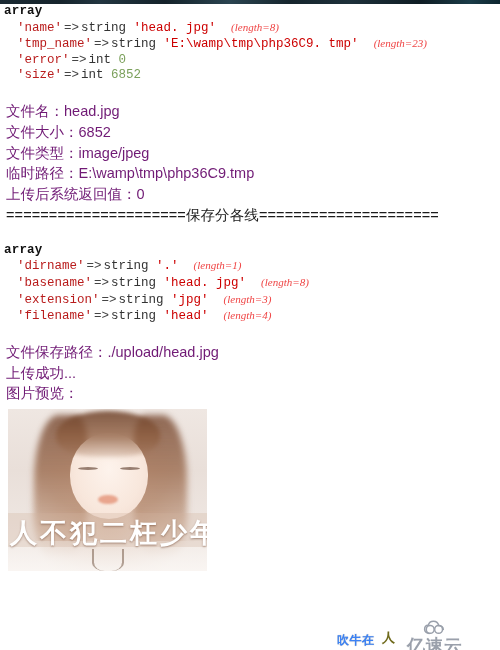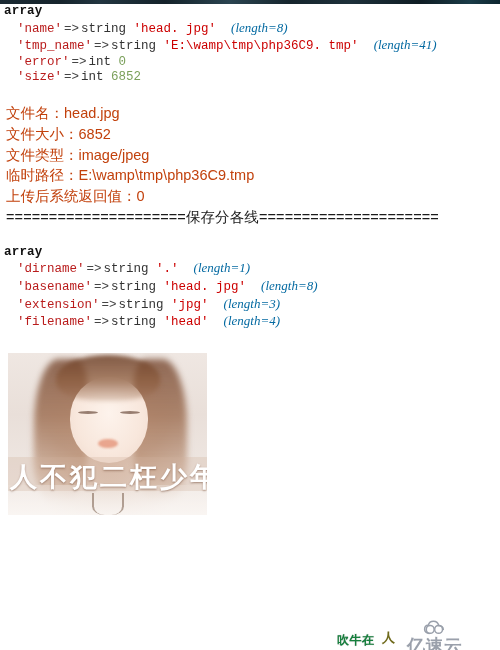--- a/index.html
+++ b/index.html
@@ -59,31 +59,31 @@
     display: block;
     padding-left: 13px;
   }
   .k-quote { color: #b91c1c; }
   .arrow { color: #444444; padding: 0 2px; }
   .type { color: #333333; }
   .sval { color: #cc0000; }
   .ival { color: #7ba05b; }
   .len {
     font-style: italic;
-    color: #0369a1;
+    color: #ef4444;
     font-family: "Liberation Serif", "DejaVu Serif", serif;
-    font-size: 13px;
+    font-size: 11px;
   }
 
   
   .out {
     font-family: "Liberation Sans", "DejaVu Sans", sans-serif;
     font-size: 14.5px;
     line-height: 20.8px;
-    color: #c2410c;
+    color: #701a75;
     padding-left: 6px;
   }
   .out .line { display: block; white-space: pre-wrap; word-break: break-all; }
 
   .sep-block {
     font-family: "Liberation Sans", "DejaVu Sans", sans-serif;
     font-size: 14.5px;
     line-height: 20.8px;
     color: #1a1a1a;
     padding-left: 6px;
@@ -203,21 +203,21 @@
     left: 337px;
     top: 630px;
     width: 48px;
     height: 20px;
     overflow: hidden;
   }
   .wm-badge-inner {
     font-family: "Liberation Sans", "DejaVu Sans", sans-serif;
     font-size: 12px;
     font-weight: bold;
-    color: #15803d;
+    color: #3b82f6;
     letter-spacing: 0.5px;
     line-height: 14px;
     white-space: nowrap;
     text-shadow: 0 0 1px rgba(0,0,0,0.35);
   }
   .wm-person {
     position: absolute;
     left: 382px;
     top: 631px;
     font-size: 13px;
@@ -256,21 +256,21 @@
 
     <div class="dump">
       <span class="arr-kw">array</span>
 
       <span class="row">
         <span class="k-quote">'name'</span><span class="arrow">=&gt;</span><span class="type">string</span> <span class="sval">'head. jpg'</span>&nbsp; <span class="len">(length=8)</span>
       </span>
 
 
       <span class="row">
-        <span class="k-quote">'tmp_name'</span><span class="arrow">=&gt;</span><span class="type">string</span> <span class="sval">'E:\wamp\tmp\php36C9. tmp'</span>&nbsp; <span class="len">(length=41)</span>
+        <span class="k-quote">'tmp_name'</span><span class="arrow">=&gt;</span><span class="type">string</span> <span class="sval">'E:\wamp\tmp\php36C9. tmp'</span>&nbsp; <span class="len">(length=23)</span>
       </span>
 
       <span class="row">
         <span class="k-quote">'error'</span><span class="arrow">=&gt;</span><span class="type">int</span> <span class="ival">0</span>
       </span>
 
       <span class="row">
         <span class="k-quote">'size'</span><span class="arrow">=&gt;</span><span class="type">int</span> <span class="ival">6852</span>
       </span>
     </div>
@@ -304,20 +304,25 @@
         <span class="k-quote">'extension'</span><span class="arrow">=&gt;</span><span class="type">string</span> <span class="sval">'jpg'</span>&nbsp; <span class="len">(length=3)</span>
       </span>
 
       <span class="row">
         <span class="k-quote">'filename'</span><span class="arrow">=&gt;</span><span class="type">string</span> <span class="sval">'head'</span>&nbsp; <span class="len">(length=4)</span>
       </span>
     </div>
 
     <div class="gap-md"></div>
 
+    <div class="out">
+      <span class="line">文件保存路径：./upload/head.jpg</span>
+      <span class="line">上传成功...</span>
+      <span class="line">图片预览：</span>
+    </div>
 
     <div class="gap-xs"></div>
 
     <div class="preview-wrap">
       <div class="photo">
         <div class="hair-l"></div>
         <div class="hair-r"></div>
         <div class="face"></div>
         <div class="bangs"></div>
         <div class="eye l"></div>

